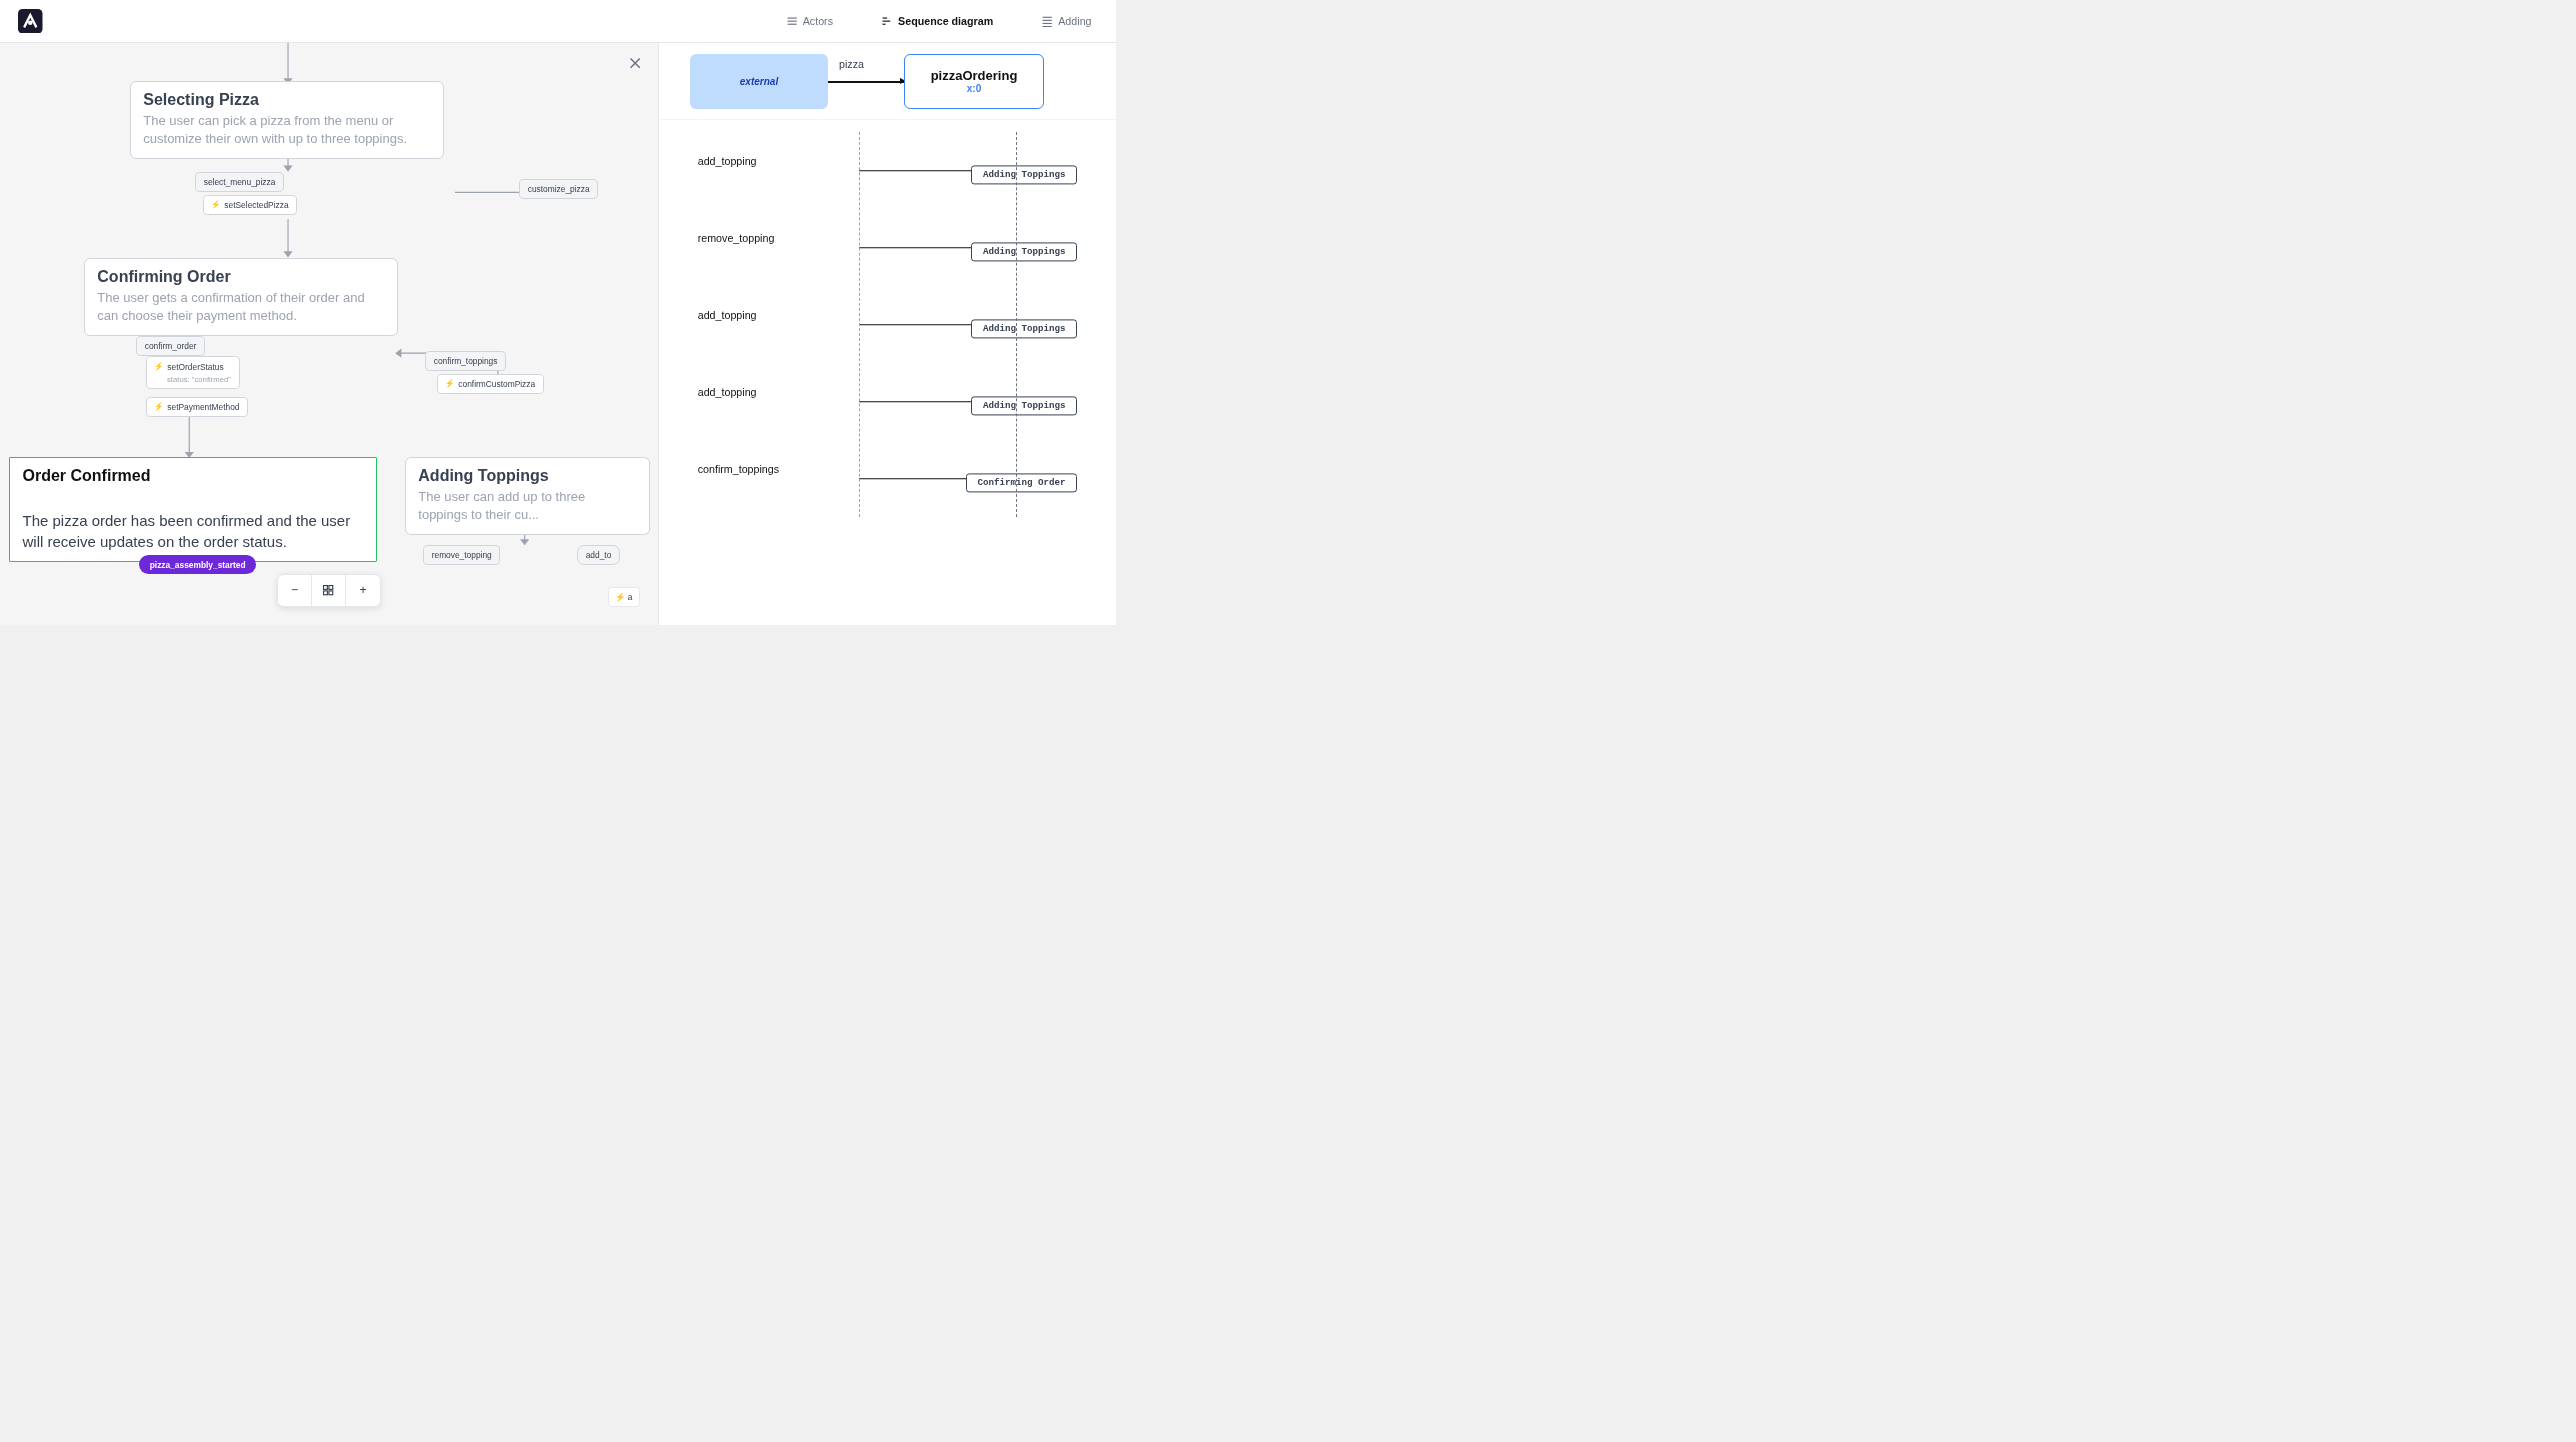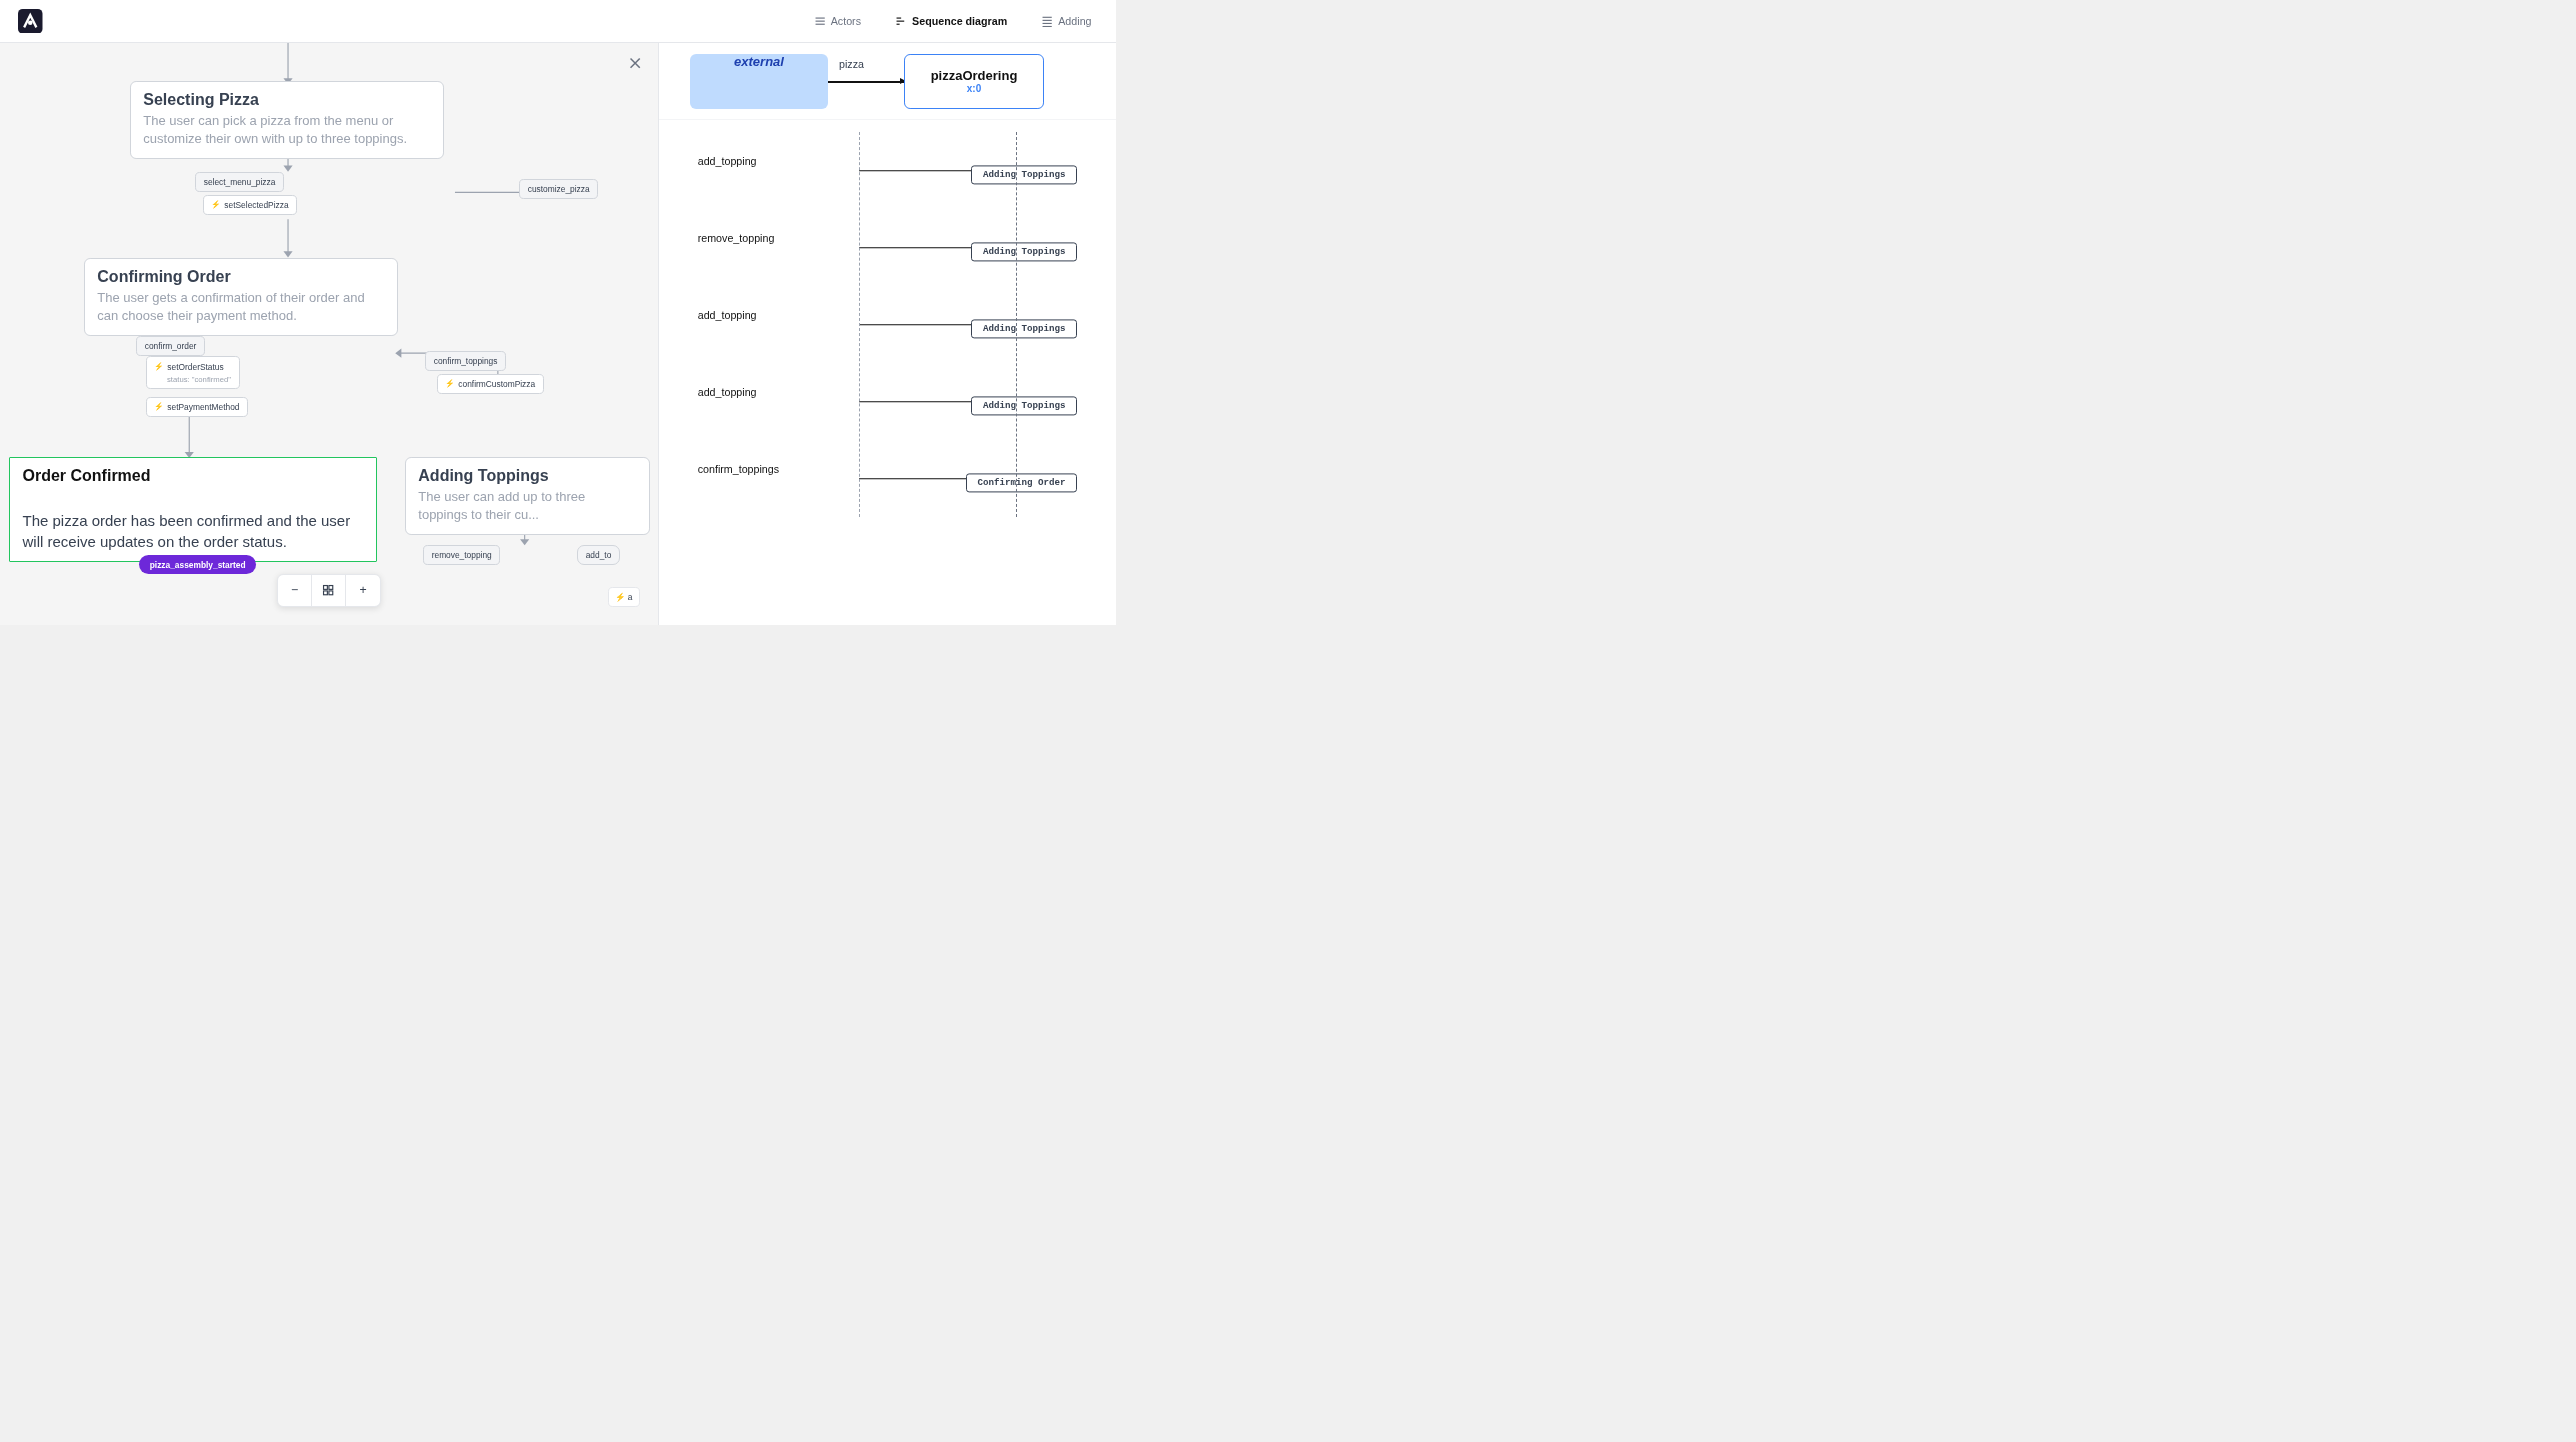--- a/index.html
+++ b/index.html
@@ -27,21 +27,21 @@
     .nav-logo {
       display: flex;
       align-items: center;
       margin-right: auto;
     }
     .nav-logo svg {
       width: 24.5px; height: 24.5px;
     }
     .nav-items {
       display: flex;
-      gap: 22px;
+      gap: 36px;
       align-items: center;
     }
     .nav-item {
       display: flex;
       align-items: center;
       gap: 4.6px;
       font-size: 10.7px;
       color: #6b7280;
       cursor: pointer;
       padding: 4.6px 6.1px;
@@ -304,23 +304,24 @@
     }
 
     .actor-box-ext {
       position: absolute;
       left: 31px;
       width: 138px;
       height: 55px;
       background: #bfdbfe;
       border-radius: 6.1px;
       display: flex;
+      align-items: center;
       justify-content: center;
       font-style: italic;
-      font-size: 13px;
+      font-size: 10px;
       font-weight: 700;
       color: #1e40af;
     }
 
     .actor-box-pizza {
       position: absolute;
       left: 245px;
       width: 140px;
       height: 55px;
       background: #fff;

